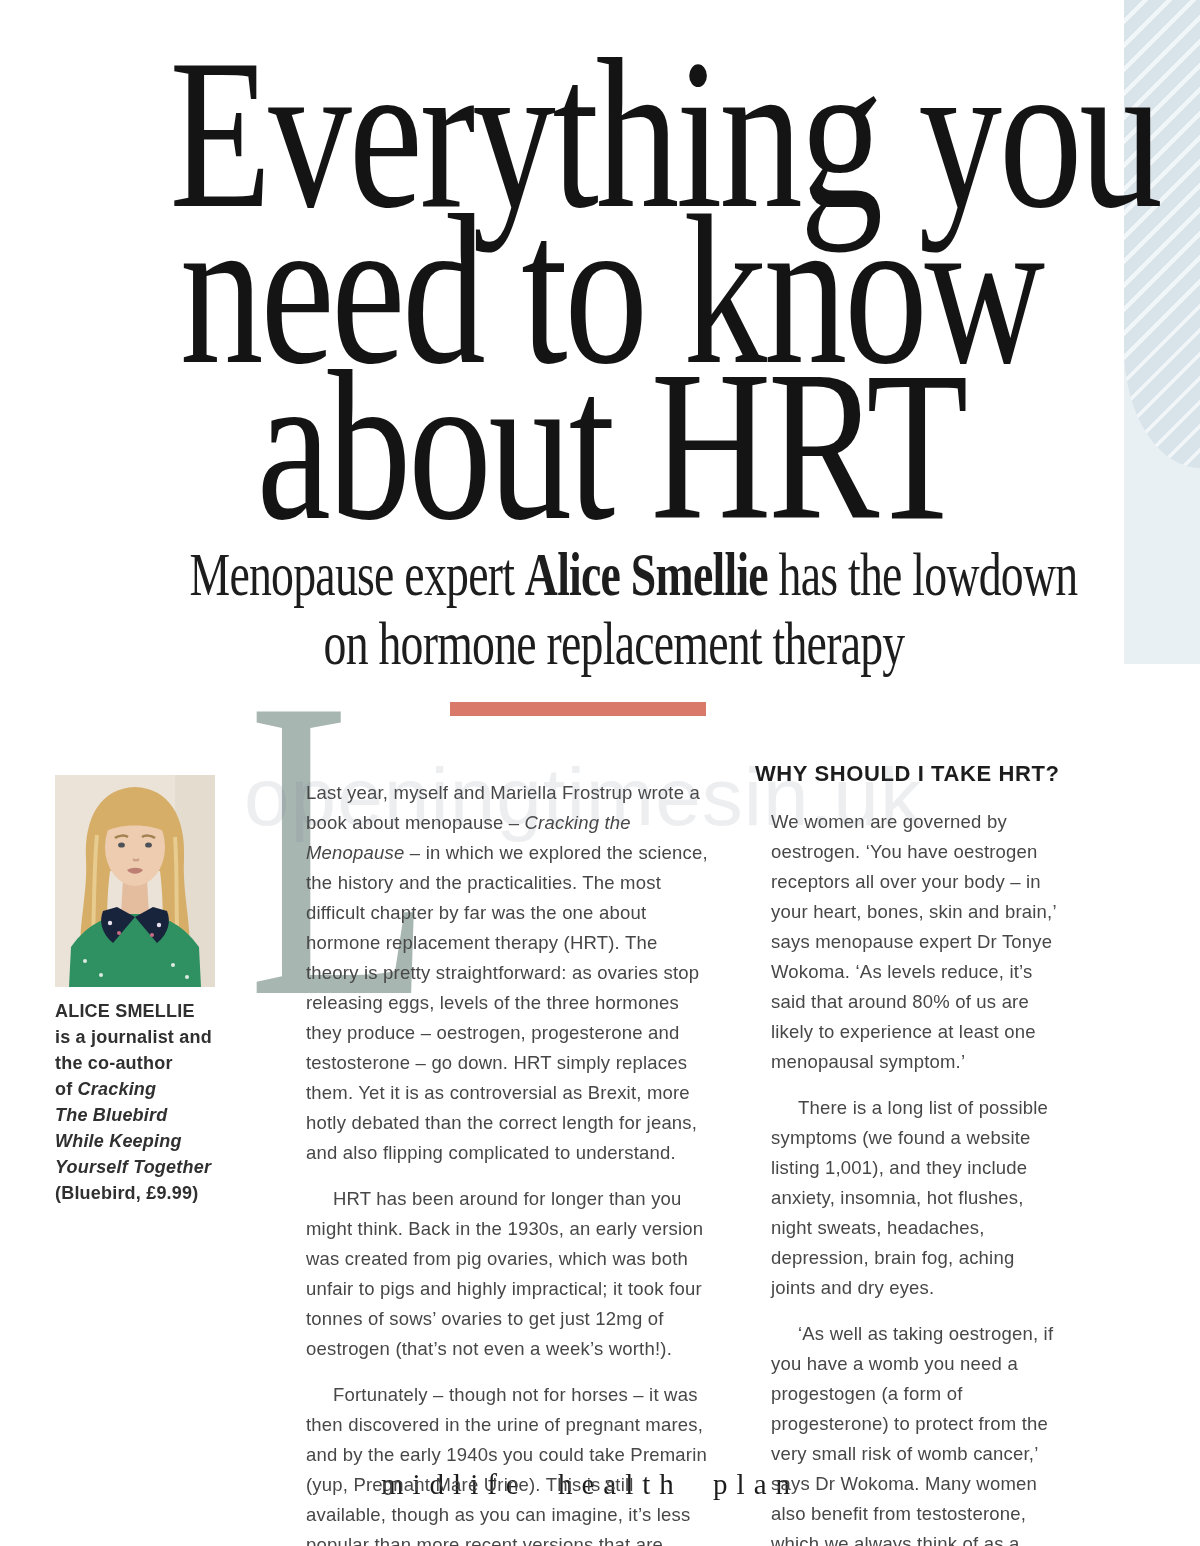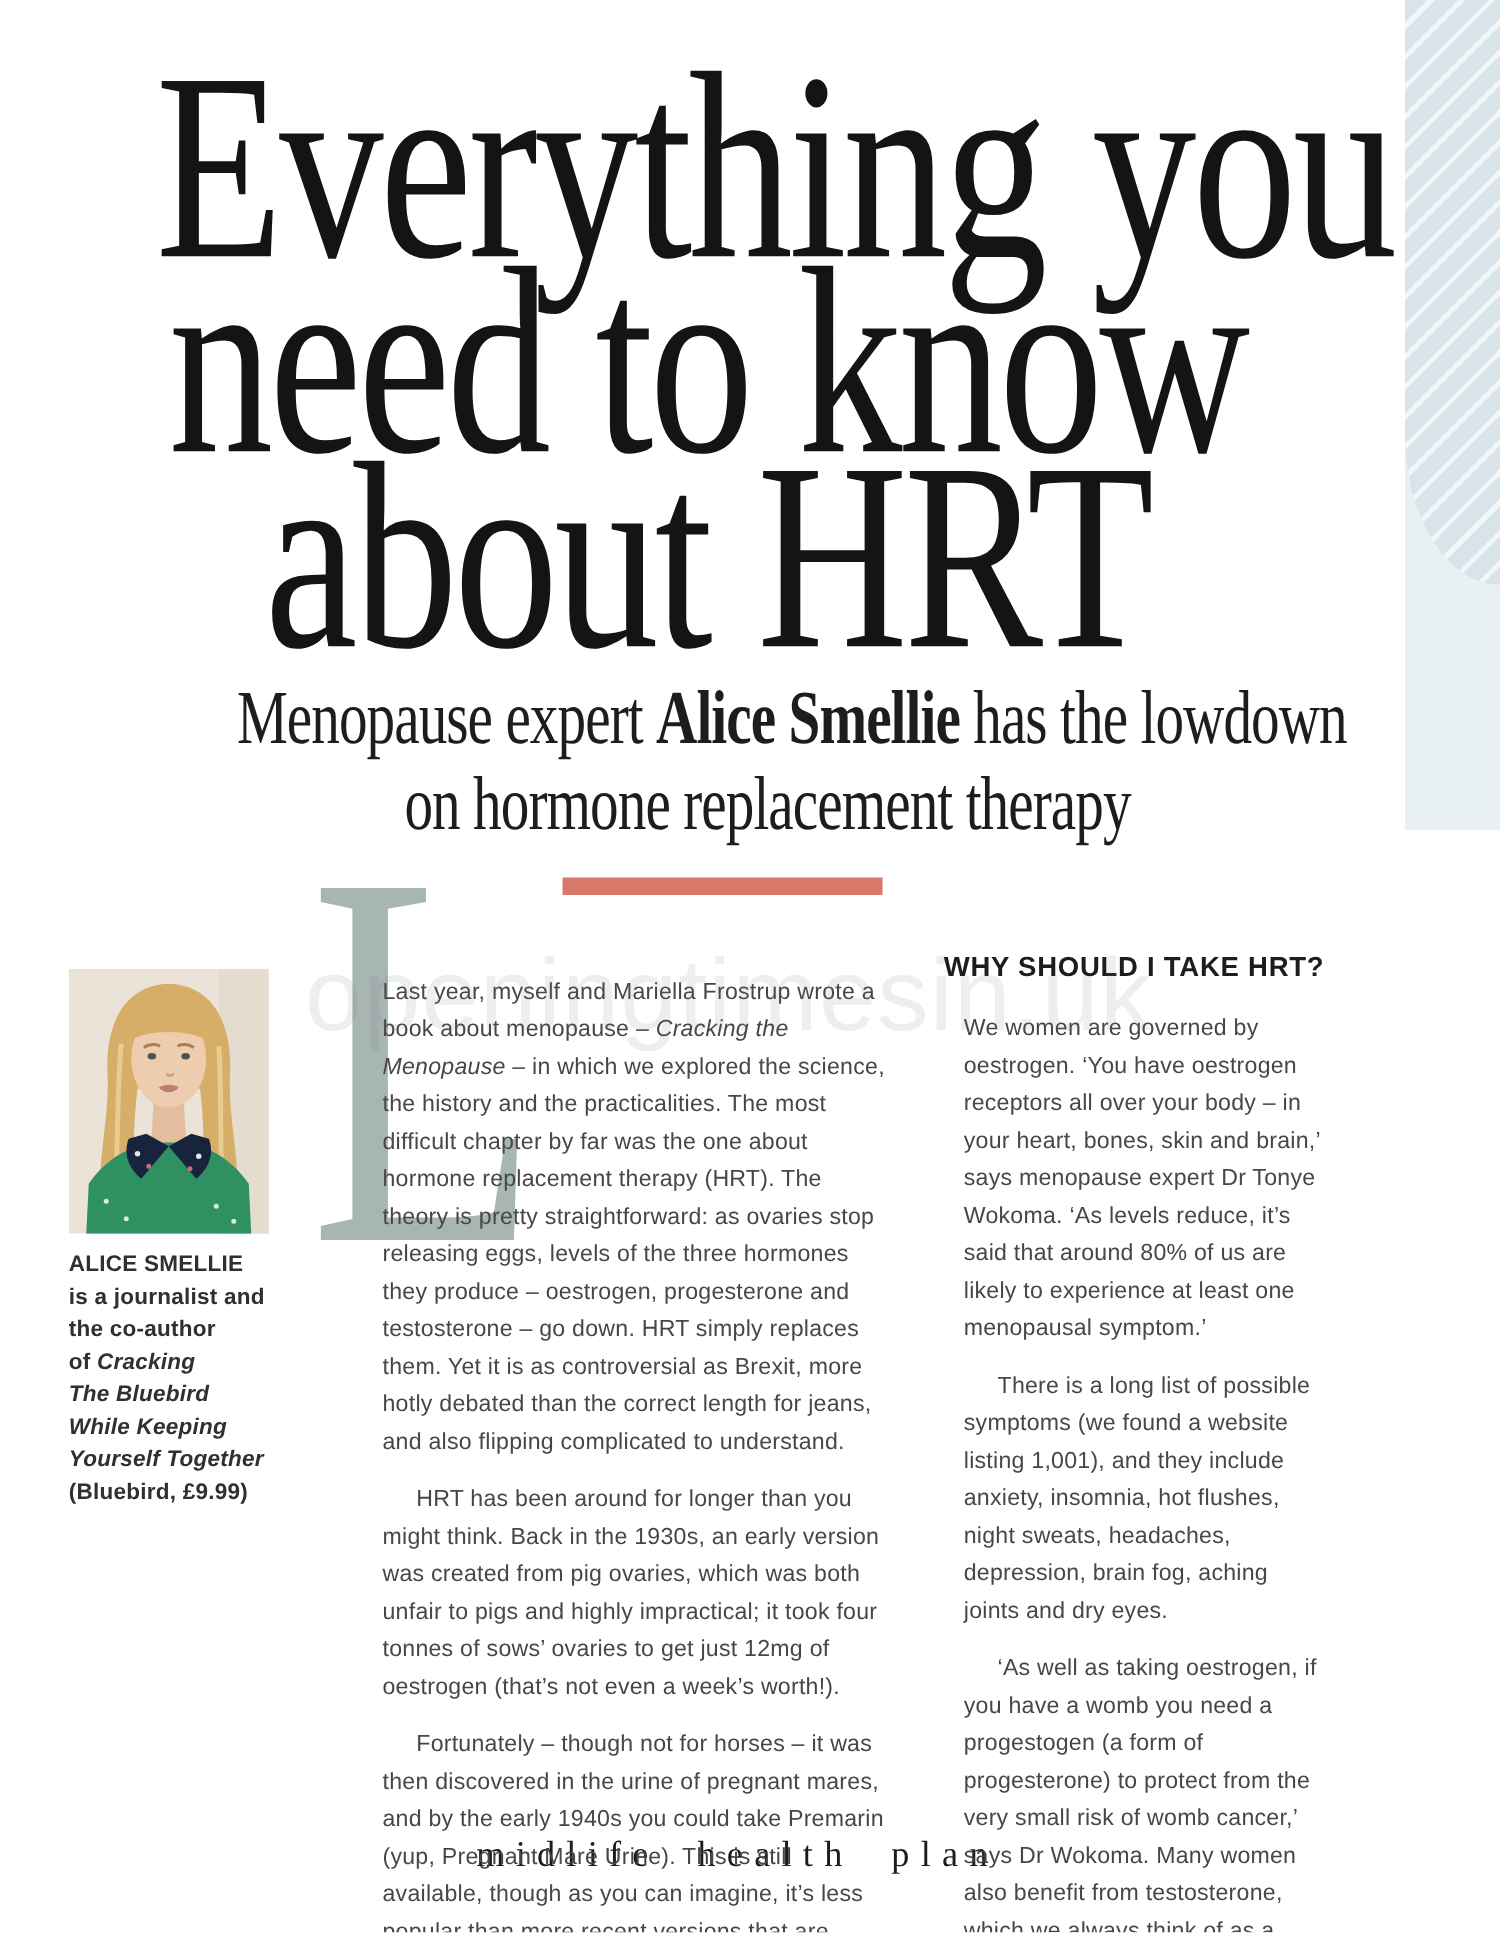--- a/index.html
+++ b/index.html
@@ -15,21 +15,21 @@
   }
   .stripe-panel .stripes{
     position:absolute;top:0;left:0;right:0;height:468px;
     background:repeating-linear-gradient(135deg,#d9e3ea 0 13px,#f1f6f9 13px 17px);
     border-bottom-left-radius:76px 120px;
   }
   
   .headline{
     position:absolute;top:56px;left:0;width:1132px;text-align:center;
     font-family:"Liberation Serif",serif;color:#141414;z-index:2;
-    font-size:214px;line-height:156px;font-weight:400;letter-spacing:-4px;
+    font-size:214px;line-height:156px;font-weight:400;letter-spacing:-4px;padding-left:45px;
   }
   .headline .hl{display:block;transform:scaleX(0.78);transform-origin:50% 50%;white-space:nowrap;}
   
   .standfirst{
     position:absolute;top:540px;left:0;width:1132px;text-align:center;
     font-family:"Liberation Serif",serif;color:#1d1d1d;z-index:2;
     font-size:61px;line-height:69px;font-weight:400;letter-spacing:-1px;margin-left:48px;
   }
   .standfirst .sl{display:block;transform:scaleX(0.75);transform-origin:50% 50%;white-space:nowrap;}
   .standfirst .author{font-weight:700;}

